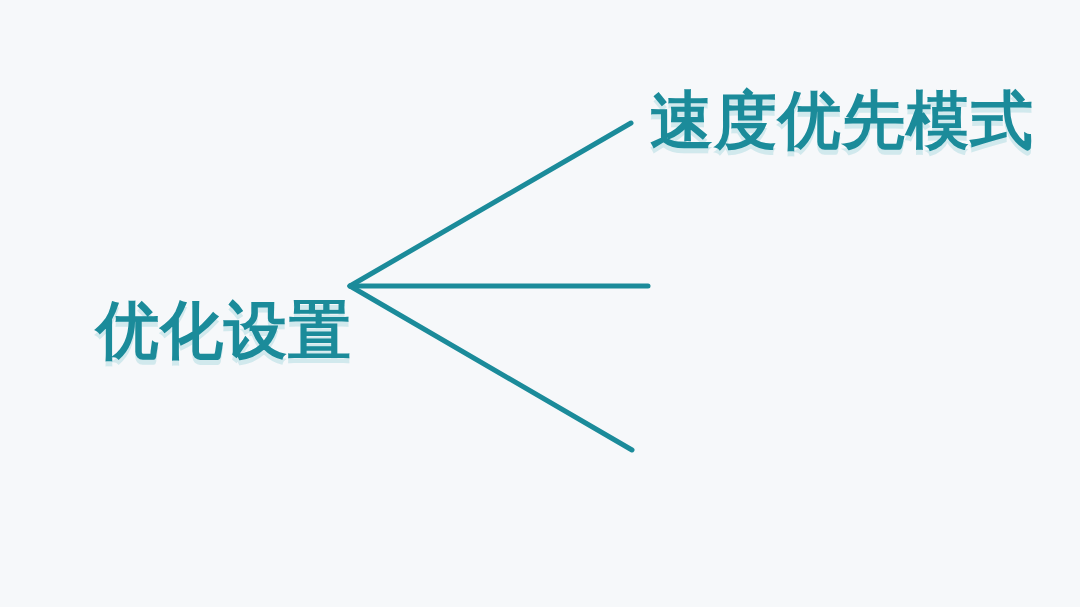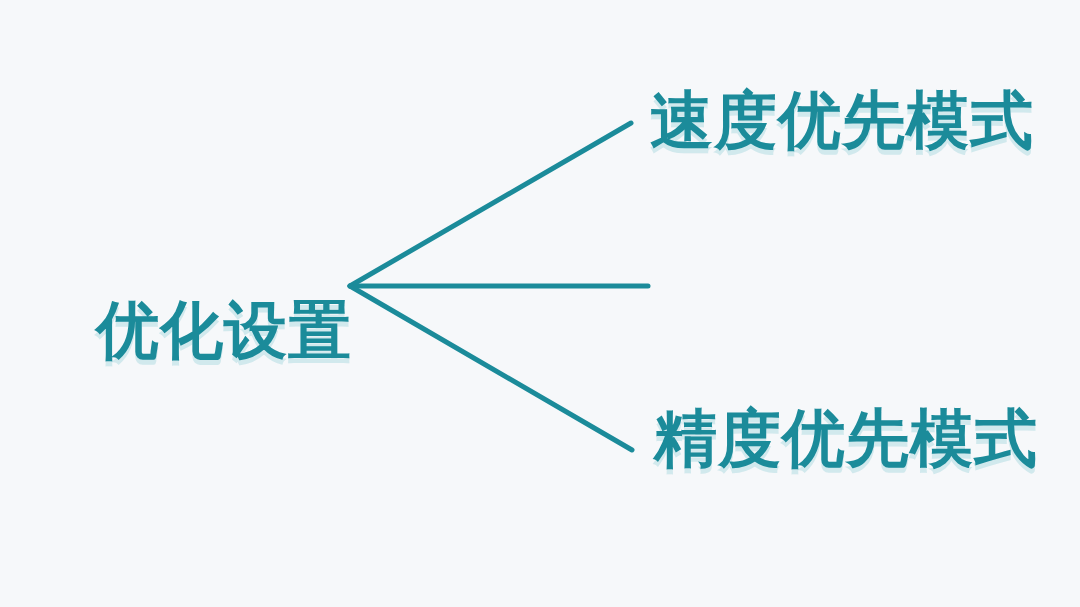--- a/index.html
+++ b/index.html
@@ -53,15 +53,14 @@
     <line x1="350" y1="286" x2="631" y2="123" stroke="#1b8b9a" stroke-width="5" stroke-linecap="round"></line>
     <line x1="350" y1="286" x2="648" y2="286" stroke="#1b8b9a" stroke-width="5" stroke-linecap="round"></line>
     <line x1="350" y1="286" x2="632" y2="450" stroke="#1b8b9a" stroke-width="5" stroke-linecap="round"></line>
   </svg>
 
   <div class="node-label root-label">优化设置</div>
 
   <div class="node-label branch-label branch-0">速度优先模式</div>
 
 
-  <div class="node-label branch-label branch-2">精度优先模式</div>
 
 </div>
 
 </body></html>

